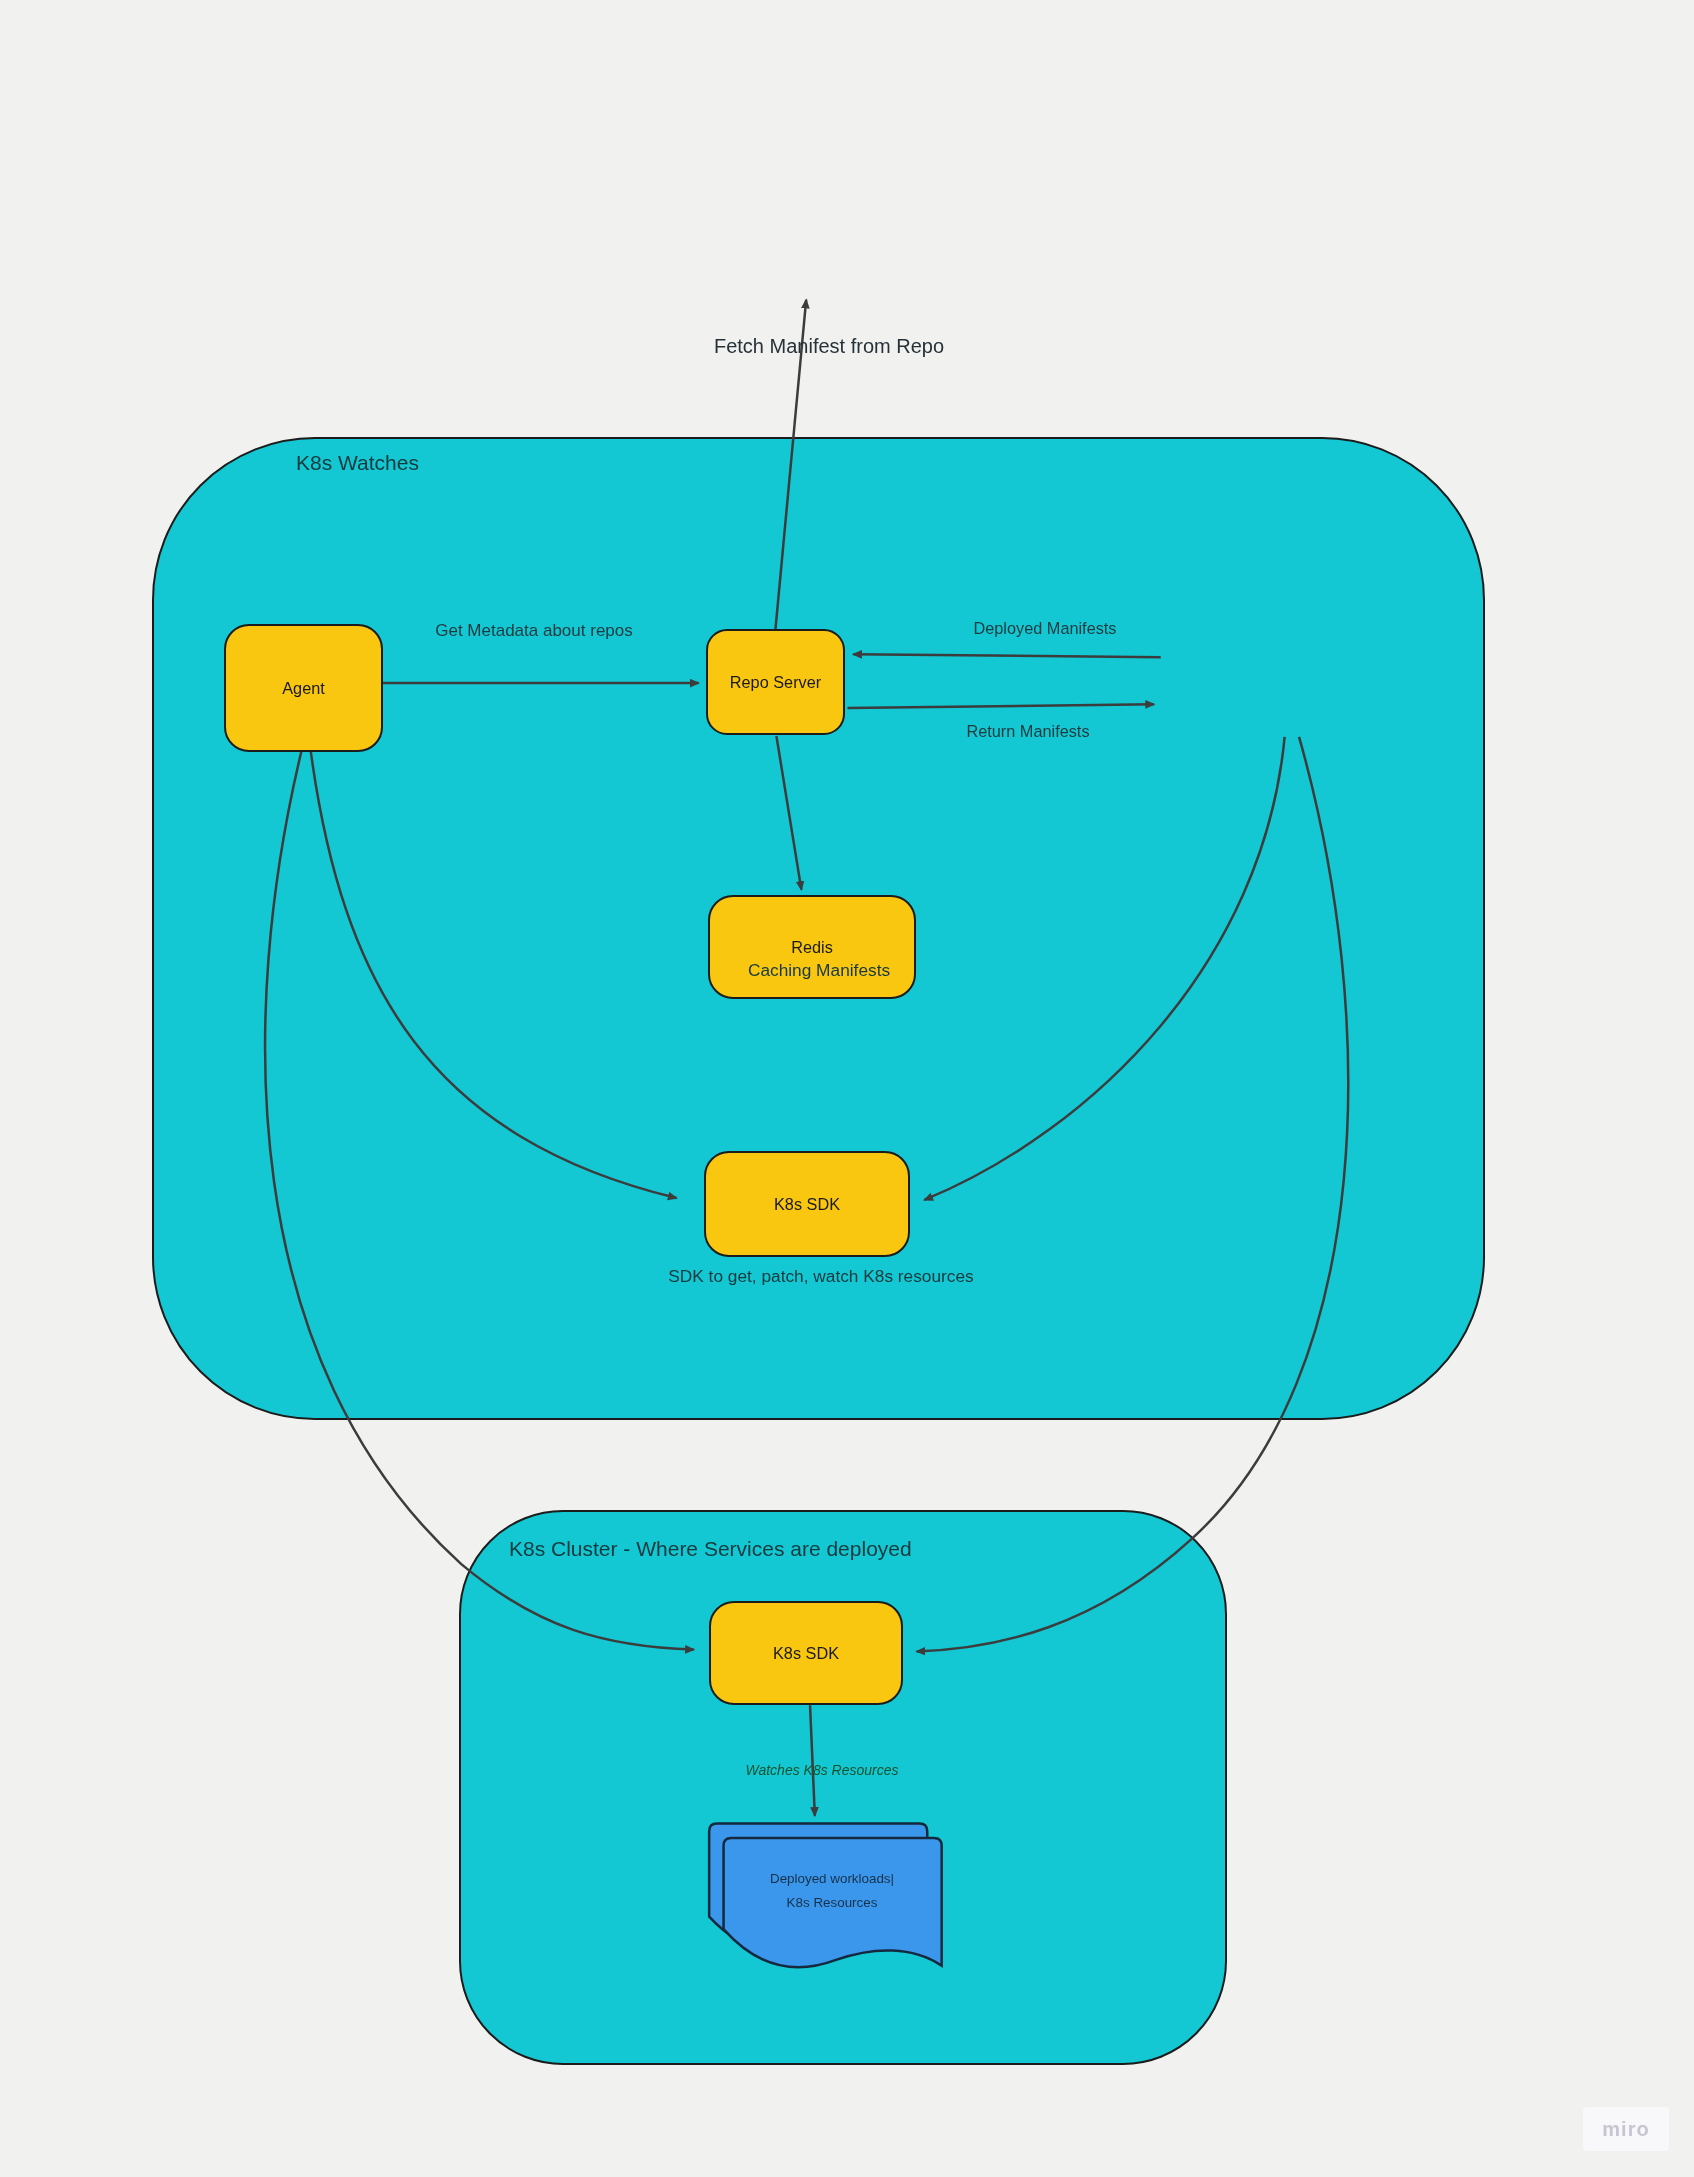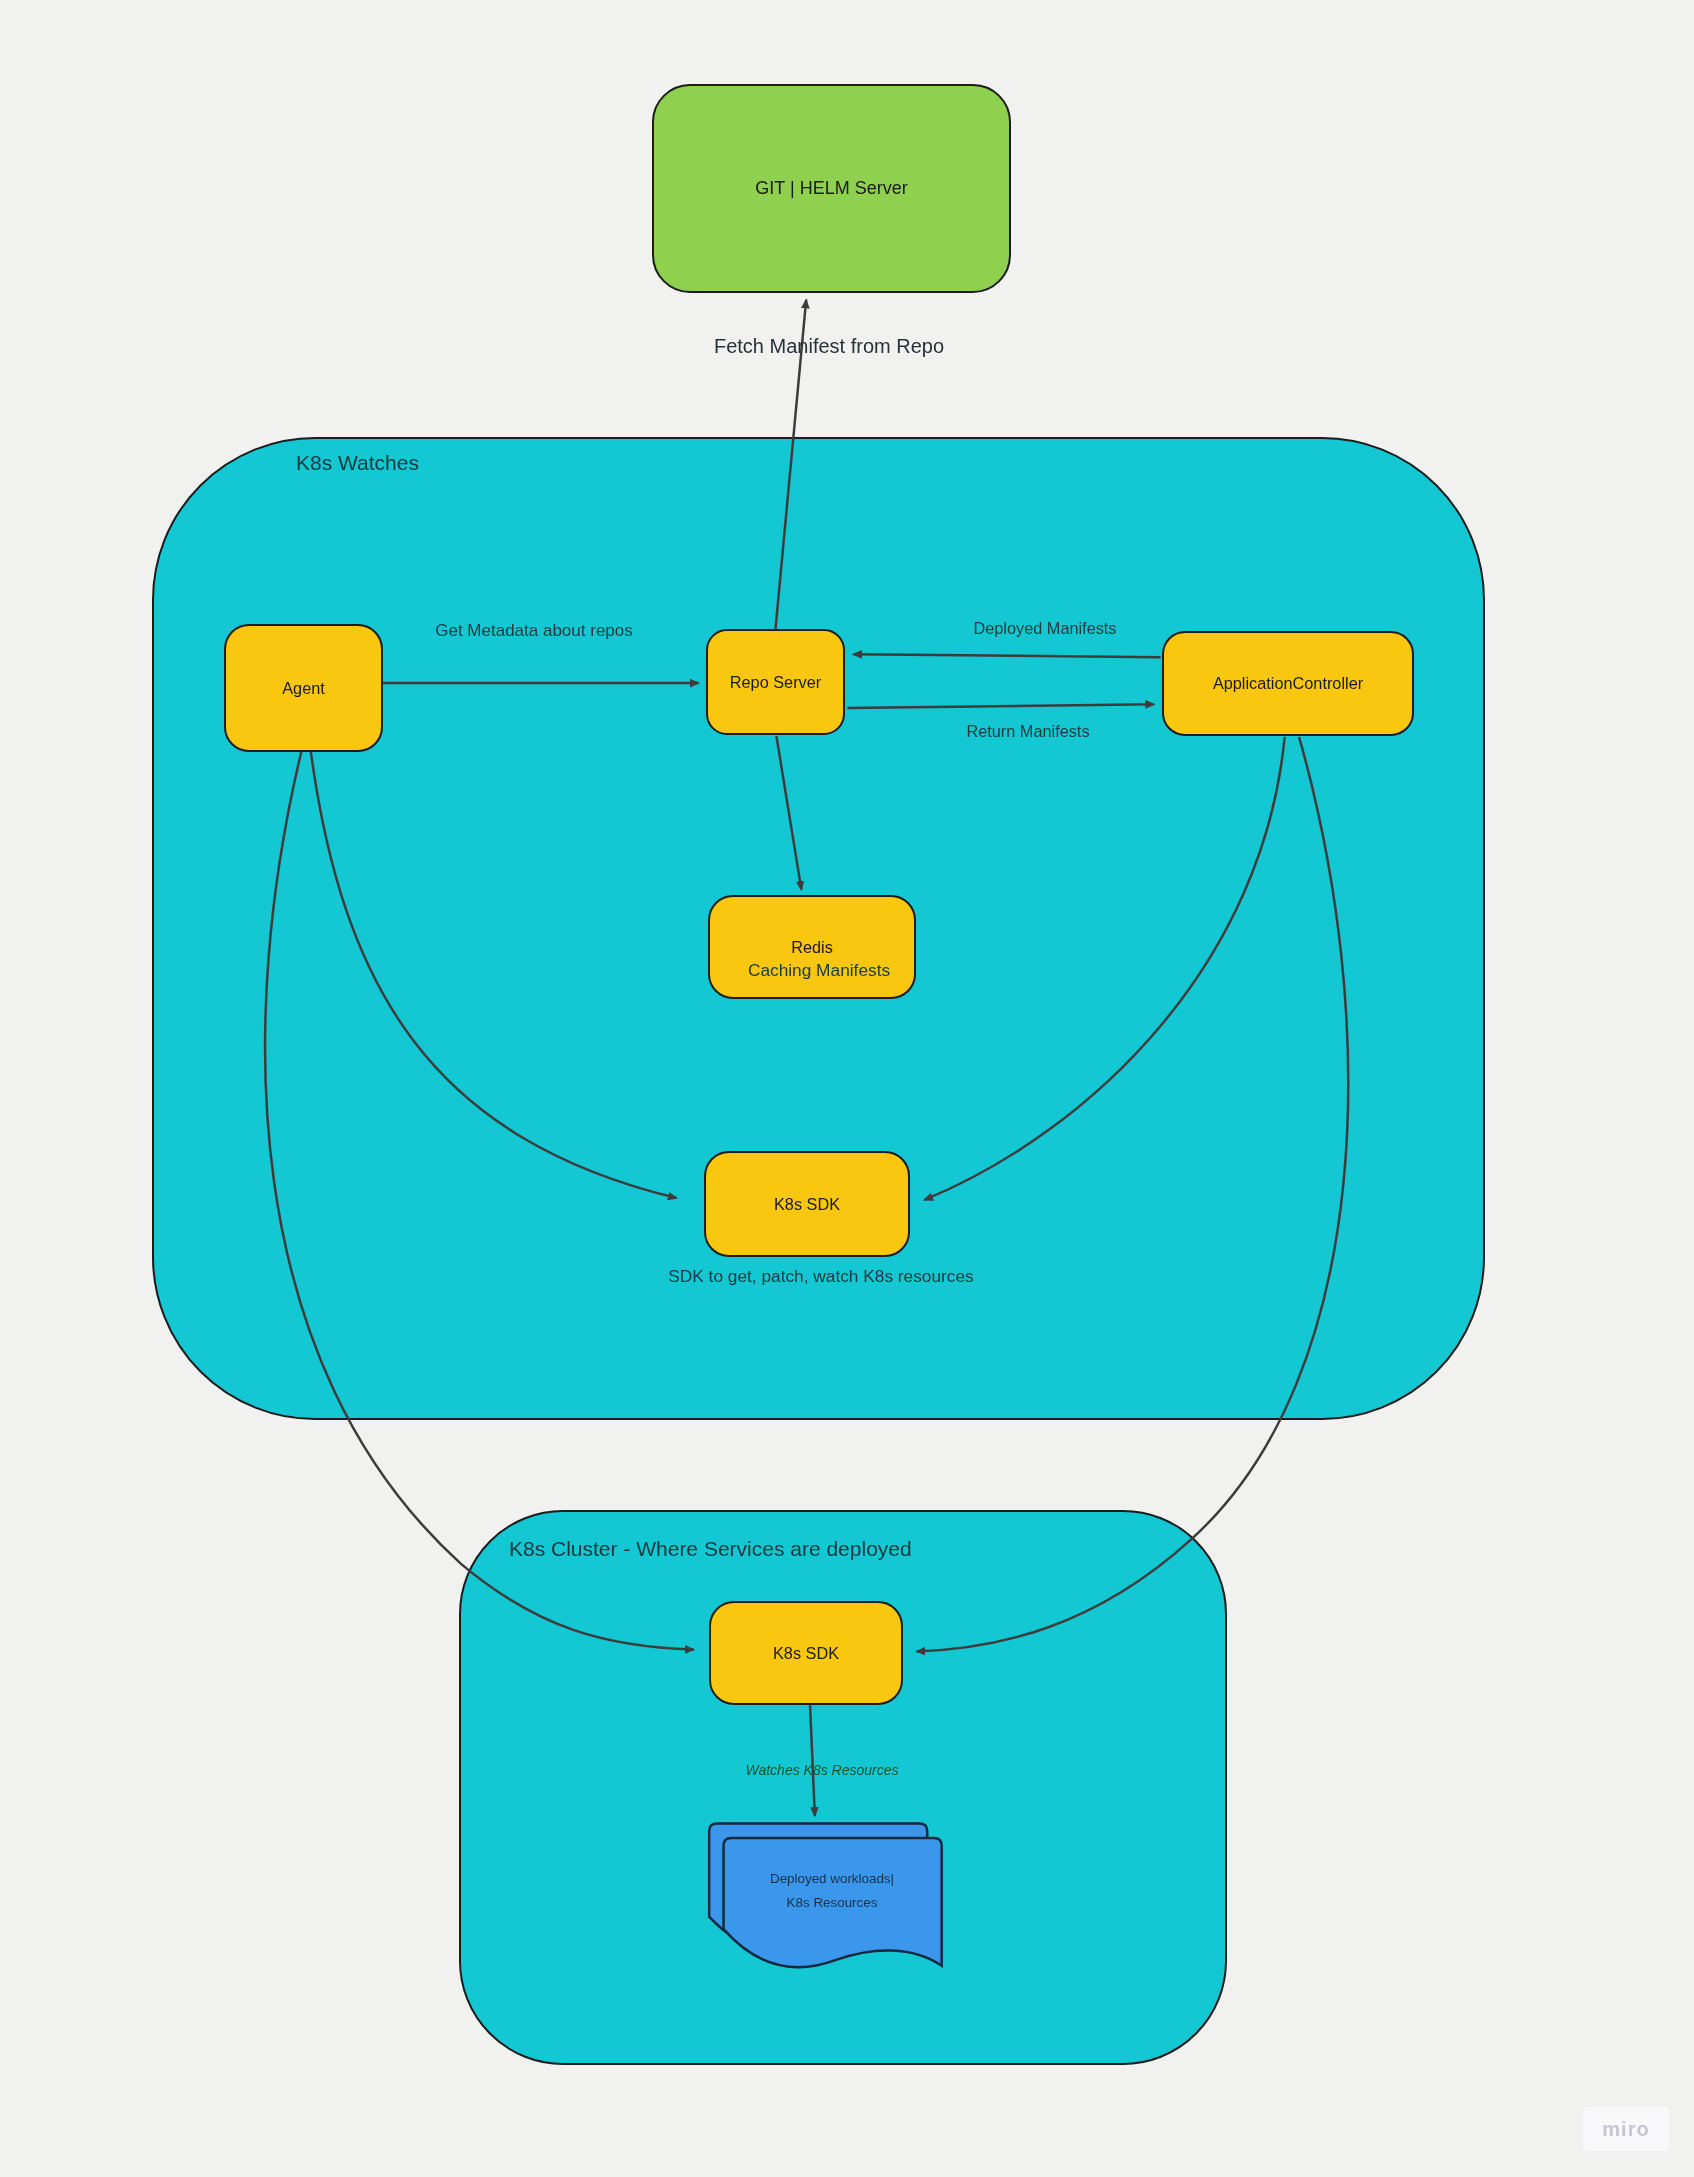--- a/index.html
+++ b/index.html
@@ -106,35 +106,29 @@
     <path class="edge" marker-end="url(#arw)" d="M882,737 L1201,733"></path>
     <path class="edge" marker-end="url(#arw)" d="M808,766 L834,926"></path>
     <path class="edge" marker-end="url(#arw)" d="M843,1775 L848,1890"></path>
 
     <path class="edge" marker-end="url(#arw)" d="M322,772 C355,1030 450,1185 704,1247"></path>
     <path class="edge" marker-end="url(#arw)" d="M1337,767 C1315,1000 1140,1175 962,1249"></path>
     <path class="edge" marker-end="url(#arw)" d="M316,772 C245,1060 250,1420 480,1628 C560,1695 630,1714 722,1717"></path>
     <path class="edge" marker-end="url(#arw)" d="M1352,767 C1435,1060 1430,1430 1240,1602 C1140,1693 1040,1716 954,1719"></path>
   </svg>
 
-  <div class="node node-git">
-    <span>GIT | HELM Server</span>
-  </div>
 
   <div class="node node-agent">
     <span>Agent</span>
   </div>
 
   <div class="node node-repo">
     <span>Repo Server</span>
   </div>
 
-  <div class="node node-appctl">
-    <span>ApplicationController</span>
-  </div>
 
   <div class="node node-redis">
     <span>Redis</span>
   </div>
 
   <div class="node node-sdk1">
     <span>K8s SDK</span>
   </div>
 
   <div class="node node-sdk2">

